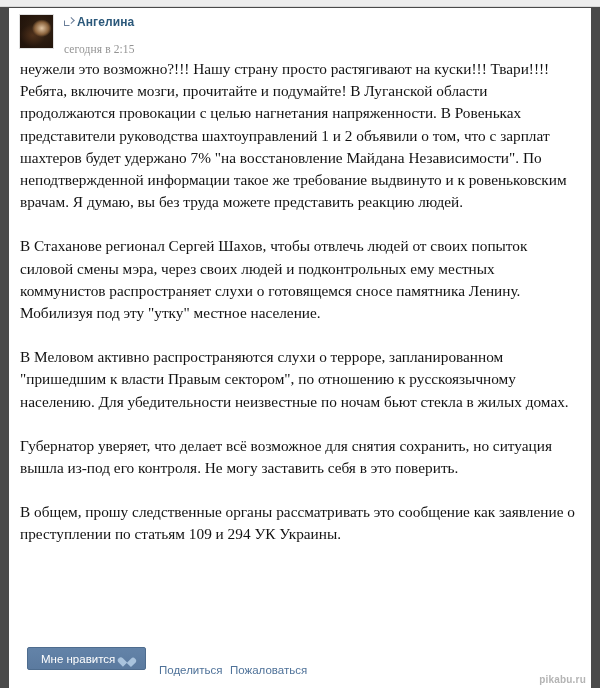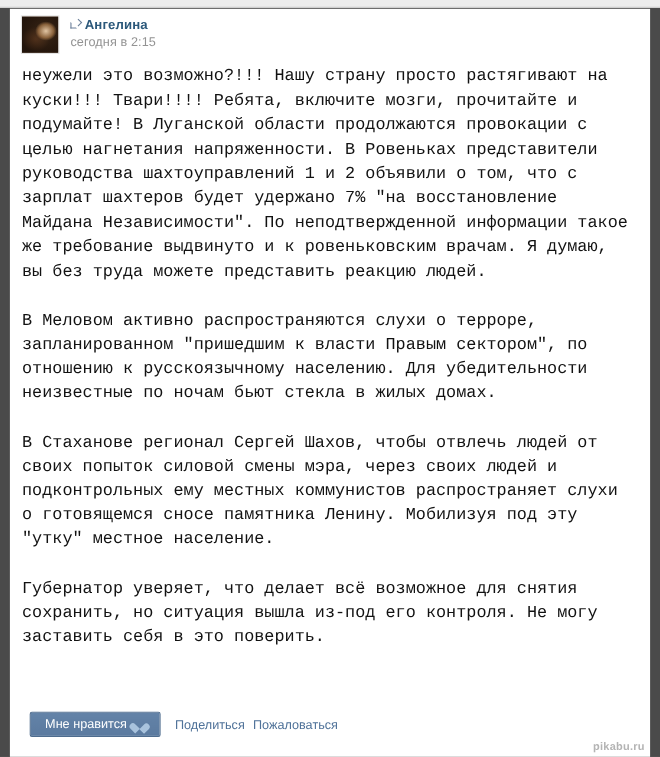--- a/index.html
+++ b/index.html
@@ -120,31 +120,31 @@
   }
   .author-name {
     font-family: "Liberation Sans", sans-serif;
     font-size: 12px;
     font-weight: bold;
     color: #2b587a;
     white-space: nowrap;
     letter-spacing: 0.1px;
   }
   .post-time {
-    font-family: Liberation Sans, sans-serif;
+    font-family: Liberation Serif, serif;
     font-size: 11.5px;
     color: #939393;
-    margin-top: 5px;
+    margin-top: 15px;
     letter-spacing: 0.1px;
   }
 
   
   .post-body {
     padding: 6px 12px 0 11px;
-    font-family: Liberation Mono, monospace;
+    font-family: Liberation Serif, serif;
     font-size: 15.3px;
     line-height: 22.2px;
     color: #121212;
     text-align: left;
   }
   .post-body p {
     margin: 0;
   }
   .post-body p.gap {
     margin-top: 22px;
@@ -201,21 +201,21 @@
     transform-origin: 0 100%;
   }
   .heart-icon::after {
     left: 0px;
     transform: rotate(-45deg);
     transform-origin: 100% 100%;
   }
 
   .action-link {
     position: absolute;
-    top: 12px;
+    top: 22px;
     font-family: "Liberation Sans", sans-serif;
     font-size: 11.5px;
     color: #4f7299;
     cursor: pointer;
     white-space: nowrap;
   }
   .action-share { left: 150px; }
   .action-report { left: 221px; }
 
   
@@ -249,23 +249,24 @@
         <div class="author-line">
           <span class="repost-icon"></span>
           <span class="author-name">Ангелина</span>
         </div>
         <div class="post-time">сегодня в 2:15</div>
       </div>
     </div>
 
     <div class="post-body">
       <p>неужели это возможно?!!! Нашу страну просто растягивают на куски!!! Твари!!!! Ребята, включите мозги, прочитайте и подумайте! В Луганской области продолжаются провокации с целью нагнетания напряженности. В Ровеньках представители руководства шахтоуправлений 1 и 2 объявили о том, что с зарплат шахтеров будет удержано 7% "на восстановление Майдана Независимости". По неподтвержденной информации такое же требование выдвинуто и к ровеньковским врачам. Я думаю, вы без труда можете представить реакцию людей.</p>
+      <p class="gap">В Стаханове регионал Сергей Шахов, чтобы отвлечь людей от своих попыток силовой смены мэра, через своих людей и подконтрольных ему местных коммунистов распространяет слухи о готовящемся сносе памятника Ленину. Мобилизуя под эту "утку" местное население.</p>
       <p class="gap">В Меловом активно распространяются слухи о терроре, запланированном "пришедшим к власти Правым сектором", по отношению к русскоязычному населению. Для убедительности неизвестные по ночам бьют стекла в жилых домах.</p>
-      <p class="gap">В Стаханове регионал Сергей Шахов, чтобы отвлечь людей от своих попыток силовой смены мэра, через своих людей и подконтрольных ему местных коммунистов распространяет слухи о готовящемся сносе памятника Ленину. Мобилизуя под эту "утку" местное население.</p>
       <p class="gap">Губернатор уверяет, что делает всё возможное для снятия сохранить, но ситуация вышла из-под его контроля. Не могу заставить себя в это поверить.</p>
+      <p class="gap">В общем, прошу следственные органы рассматривать это сообщение как заявление о преступлении по статьям 109 и 294 УК Украины.</p>
     </div>
 
     <div class="post-footer">
       <div class="like-button">
         <span>Мне нравится</span>
         <span class="heart-icon"></span>
       </div>
       <div class="action-link action-share">Поделиться</div>
       <div class="action-link action-report">Пожаловаться</div>
     </div>

